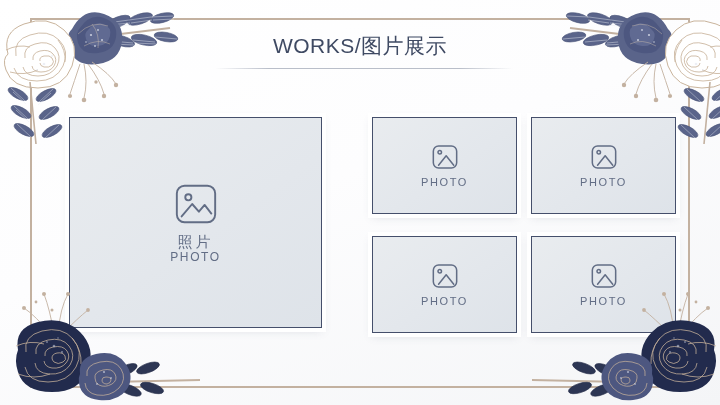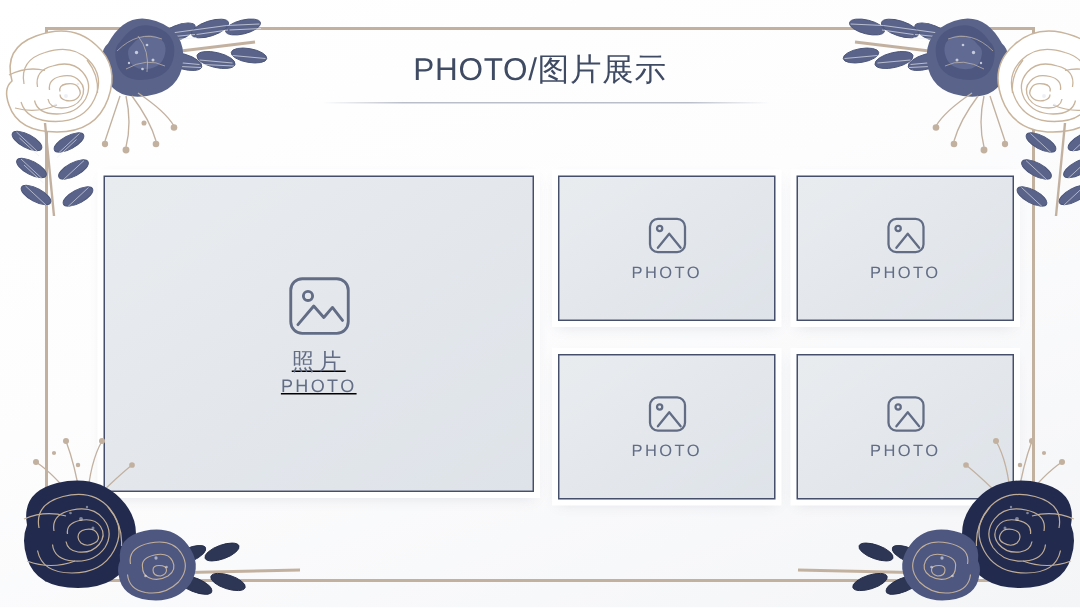--- a/index.html
+++ b/index.html
@@ -50,21 +50,21 @@
     box-sizing: border-box;
     border: 1px solid #454f6b;
     background: linear-gradient(145deg, #e9ecef 0%, #e3e7ec 55%, #dee3e9 100%);
     box-shadow: 0 0 0 4px #ffffff, 0 3px 9px rgba(90,100,120,0.18);
     display: flex;
     flex-direction: column;
     align-items: center;
     justify-content: center;
     margin-left: 12px;
   }
-  .panel-main  { left: 57px;  top: 117px; width: 287px; height: 211px; text-decoration: underline; }
+  .panel-main  { left: 57px;  top: 117px; width: 253px; height: 211px; }
   .thumb-1 { left: 360px; top: 117px; width: 145px; height: 97px; }
   .thumb-2 { left: 519px; top: 117px; width: 145px; height: 97px; }
   .thumb-3 { left: 360px; top: 236px; width: 145px; height: 97px; }
   .thumb-4 { left: 519px; top: 236px; width: 145px; height: 97px; }
 
   .ph-icon { display: block; }
   .panel-main .ph-icon { width: 46px; height: 46px; }
   .thumb .ph-icon { width: 28px; height: 28px; }
 
   .ph-cn {
@@ -94,21 +94,21 @@
 </head>
 <body>
 
 <div id="slide">
 
   <div class="frame-line frame-top"></div>
   <div class="frame-line frame-bottom"></div>
   <div class="frame-line frame-left"></div>
   <div class="frame-line frame-right"></div>
 
-  <div class="title">PHOTO/图片展示</div>
+  <div class="title">WORKS/图片展示</div>
   <div class="title-rule"></div>
 
   <div class="panel panel-main">
     <svg class="ph-icon" viewBox="0 0 48 48" fill="none">
       <rect x="4" y="5" width="40" height="38" rx="8" stroke="#626d85" stroke-width="2"></rect>
       <circle cx="16" cy="17" r="3.2" stroke="#626d85" stroke-width="2"></circle>
       <path d="M9 37 L20 24 L27 32 L33 25 L40 34" stroke="#626d85" stroke-width="2" stroke-linejoin="round" stroke-linecap="round"></path>
     </svg>
     <div class="ph-cn">照片</div>
     <div class="ph-en">PHOTO</div>

